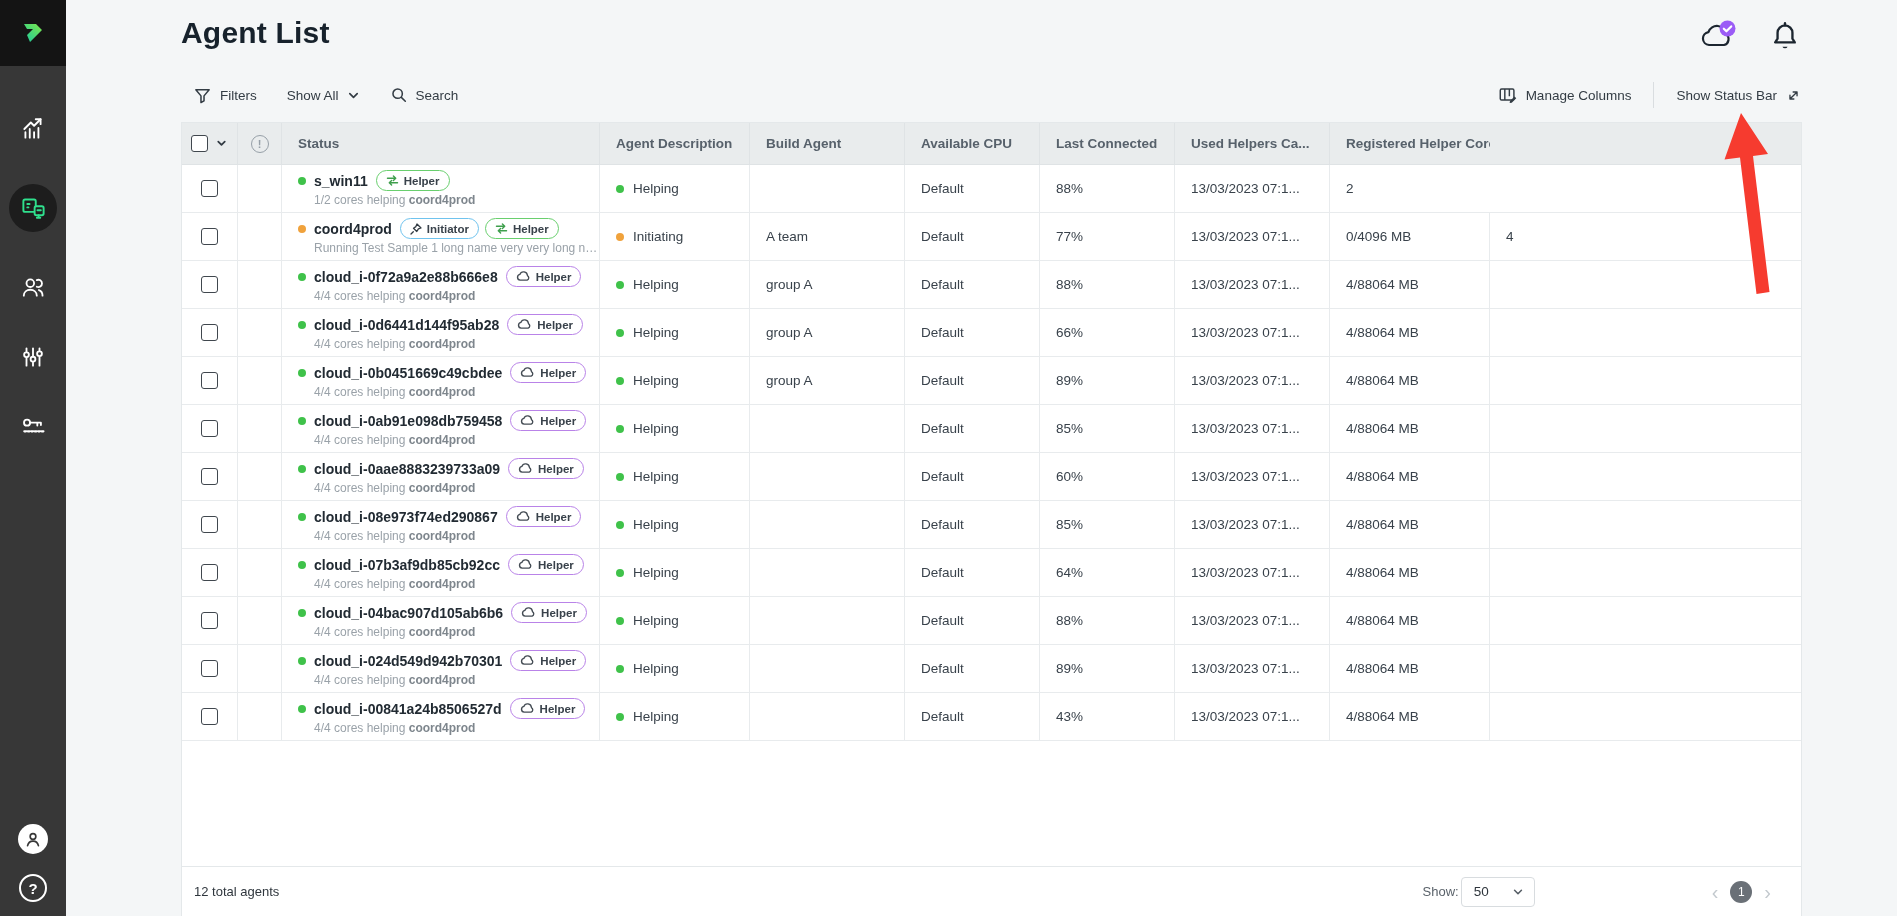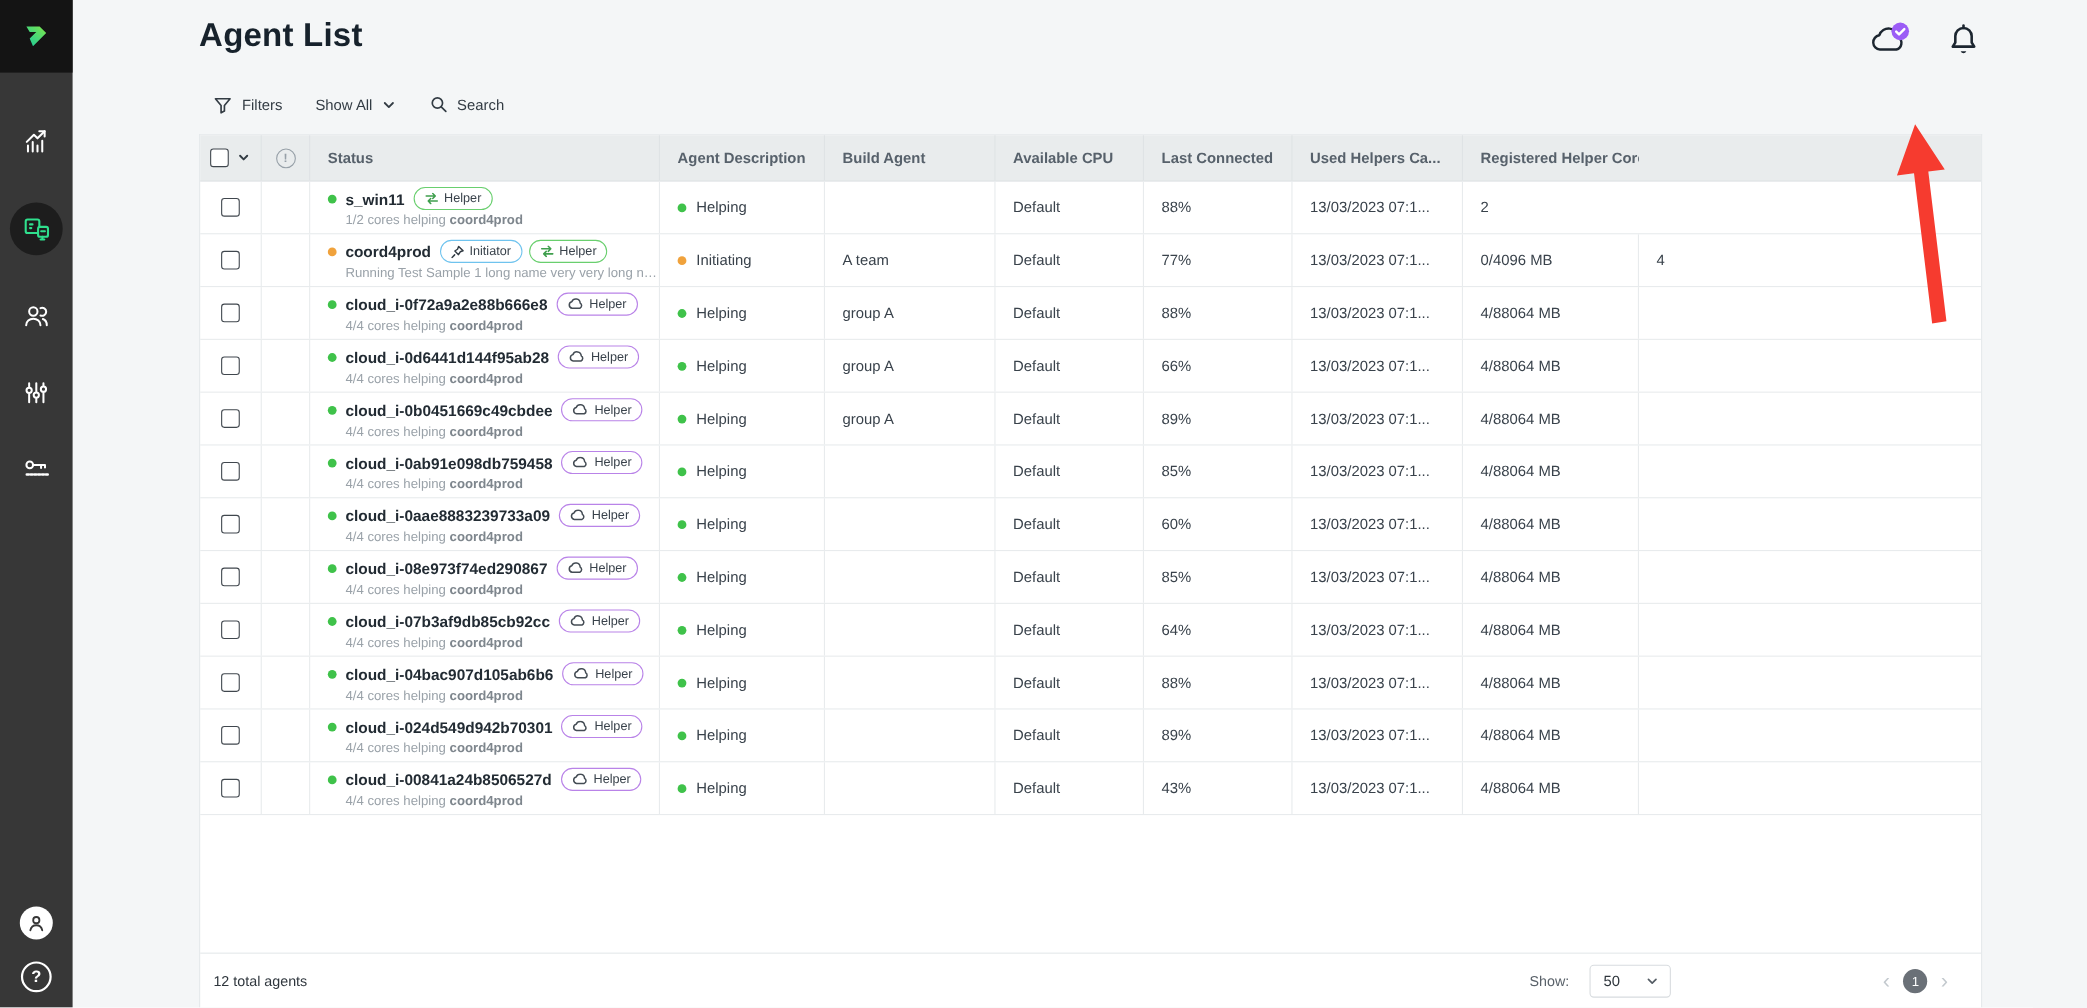--- a/index.html
+++ b/index.html
@@ -45,31 +45,31 @@
   .checkbox { width:17px; height:17px; border:1.6px solid #40474e; border-radius:3px; background:#fff; cursor:pointer; display:inline-block; }
   .c-name { flex-direction:column; align-items:flex-start; justify-content:center; gap:2px; }
   .name-line { display:flex; align-items:center; gap:8px; max-width:100%;justify-content:space-between; }
   .agent-name { font-size:14px; font-weight:bold; color:#222b33; cursor:pointer; }
   .sub-line { margin-left:16px; font-size:12px; color:#9aa2a9; max-width:286px; overflow:hidden; text-overflow:ellipsis; }
   .sub-bold { font-weight:bold; color:#7e868d; }
   .dot { width:8px; height:8px; border-radius:50%; flex:0 0 auto; display:inline-block; }
   .dot.green { background:#3fc24a; }
   .dot.orange { background:#f0a23c; }
   .c-status { gap:9px; }
-  .badge { display:inline-flex; align-items:center; gap:5px; height:21px; padding:0 9px; border-radius:11px; border:1.4px solid; font-size:11.5px; font-weight:normal; color:#39424b; background:#fff; flex:0 0 auto; }
+  .badge { display:inline-flex; align-items:center; gap:5px; height:21px; padding:0 9px; border-radius:11px; border:1.4px solid; font-size:11.5px; font-weight:bold; color:#39424b; background:#fff; flex:0 0 auto; }
   .badge.swap { border-color:#69cf6e; }
   .badge.pin  { border-color:#6fc3ee; }
   .badge.cloud{ border-color:#b983e8; }
   .badge svg { flex:0 0 auto; }
 
   .t-filler { flex:1 1 auto; }
 
   .tfoot { flex:0 0 50px; border-top:1px solid #e4e8ea; display:flex; align-items:center; padding:0 30px 0 12px; }
   .foot-total { font-size:13px; color:#2f363d;text-align:center; }
-  .foot-right { margin-left:auto; display:flex; align-items:center; gap:18px;text-align:right; }
+  .foot-right { margin-left:auto; display:flex; align-items:center; gap:2px;text-align:right; }
   .show-label { font-size:13px; color:#5a626a; }
   .page-select { width:74px; height:30px; border:1px solid #d8dcdf; border-radius:4px; background:#fff; display:flex; align-items:center; justify-content:space-between; padding:0 10px 0 12px; font-size:13.5px; color:#2f363d; cursor:pointer; }
   .pager { display:flex; align-items:center; gap:12px; margin-left:175px; }
   .pg-arrow { font-size:20px; color:#c3c9ce; cursor:pointer; line-height:1; user-select:none; }
   .pg-num { width:22px; height:22px; border-radius:50%; background:#6a7077; color:#fff; font-size:12px; display:flex; align-items:center; justify-content:center; cursor:pointer; }
 
   .alert-circ { width:18px; height:18px; border-radius:50%; border:1.6px solid #97a0a8; color:#97a0a8; font-size:11px; font-weight:bold; display:flex; align-items:center; justify-content:center; }
 
   .arrow-overlay { position:absolute; inset:0; width:1897px; height:916px; pointer-events:none; z-index:40; }
 </style>
@@ -177,20 +177,37 @@
           </svg>
         </div>
         <div class="tb-item">
           <svg width="18" height="18" viewBox="0 0 20 20">
             <circle cx="8.5" cy="8.5" r="5.2" fill="none" stroke="#333c44" stroke-width="1.7"></circle>
             <path d="M12.6 12.6L17 17" stroke="#333c44" stroke-width="1.7" stroke-linecap="round"></path>
           </svg>
           <span>Search</span>
         </div>
       </div>
+      <div class="tb-right">
+        <div class="tb-item">
+          <svg width="20" height="20" viewBox="0 0 22 22">
+            <rect x="2.5" y="4.5" width="15" height="12" rx="1.5" fill="none" stroke="#333c44" stroke-width="1.6"></rect>
+            <path d="M7.5 4.5v12 M12.5 4.5v8" stroke="#333c44" stroke-width="1.6"></path>
+            <path d="M13.2 17.6l5-5 1.9 1.9-5 5-2.3.4.4-2.3z" fill="#333c44"></path>
+          </svg>
+          <span>Manage Columns</span>
+        </div>
+        <div class="tb-divider"></div>
+        <div class="tb-item">
+          <span>Show Status Bar</span>
+          <svg width="17" height="17" viewBox="0 0 24 24">
+            <path d="M7 17L17 7 M11.5 7H17v5.5 M12.5 17H7v-5.5" fill="none" stroke="#333c44" stroke-width="1.9" stroke-linecap="round" stroke-linejoin="round"></path>
+          </svg>
+        </div>
+      </div>
     </div>
 
     <div class="table-wrap">
       <div class="grid thead">
         <div class="th c-check" style="justify-content:center; padding-left:0; gap:7px;">
           <span class="checkbox"></span>
           <svg width="13" height="13" viewBox="0 0 14 14">
             <path d="M3.5 5l3.5 3.5L10.5 5" fill="none" stroke="#333c44" stroke-width="1.9" stroke-linecap="round" stroke-linejoin="round"></path>
           </svg>
         </div>

